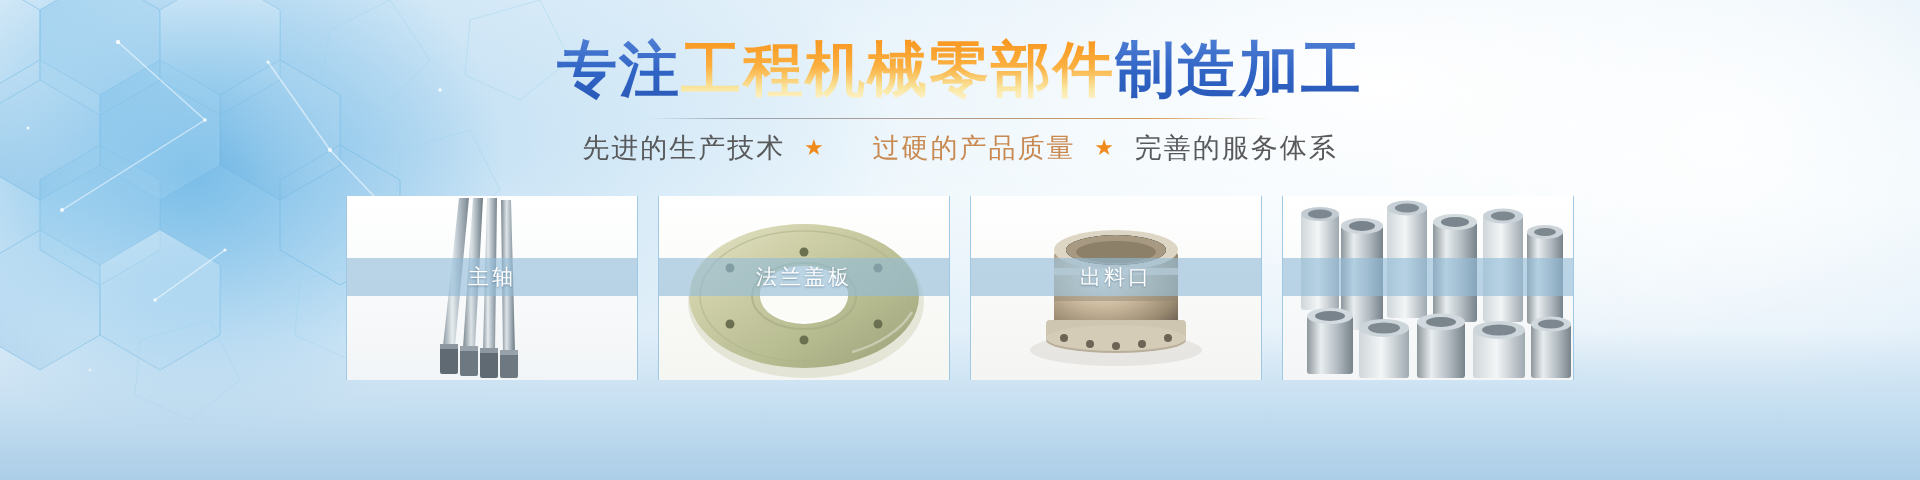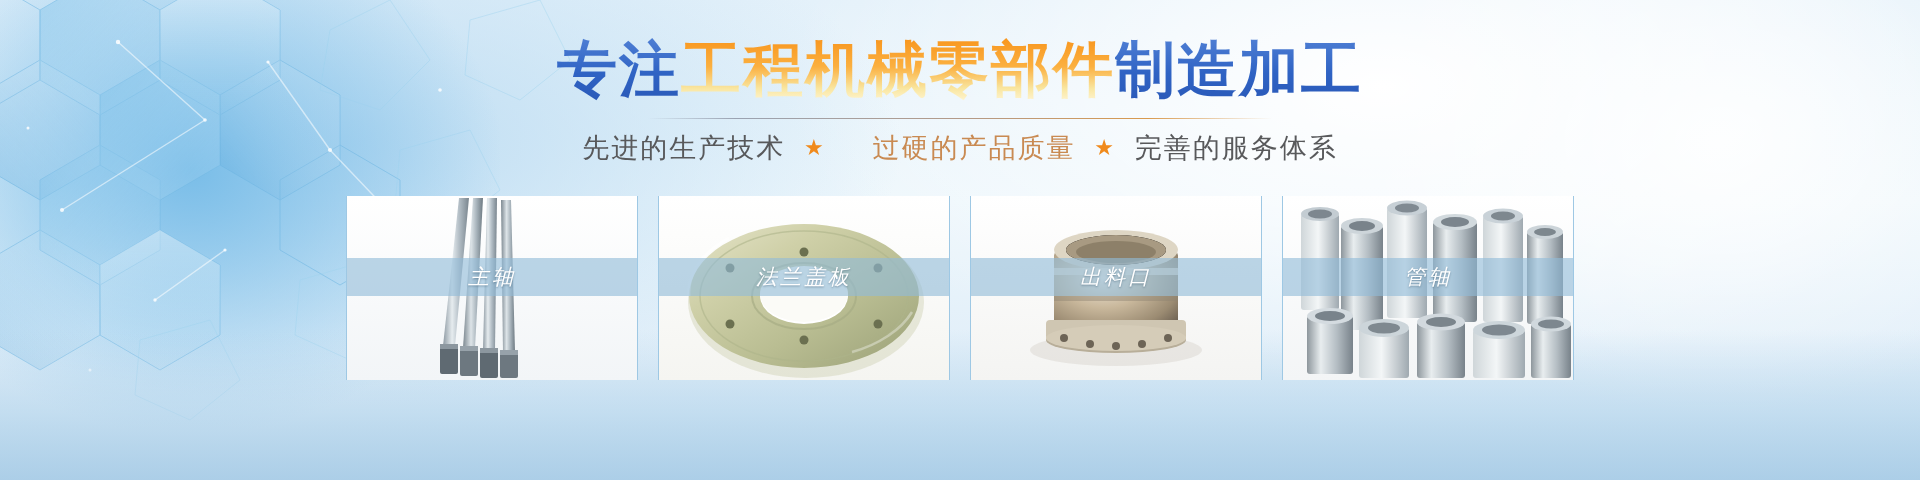--- a/index.html
+++ b/index.html
@@ -69,21 +69,21 @@
   .english{
     position:absolute;left:0;top:165px;width:1920px;text-align:center;
     font-family:"Liberation Serif","DejaVu Serif",serif;
     font-size:14.5px;letter-spacing:0.6px;white-space:nowrap;
     color:#7d7f86;
   }
 
   
   .cards{
     position:absolute;left:50%;top:196px;transform:translateX(-50%);
-    width:1228px;height:184px;display:flex;gap:20px;font-style:italic;
+    width:1228px;height:184px;display:flex;gap:20px;
   }
   .card{
     position:relative;width:220px;height:184px;flex:1 1 0;
     background:#ffffff;
     border-left:1px solid #9ec8e4;border-right:1px solid #9ec8e4;
     overflow:hidden;
   }
   .photo{position:absolute;left:0;top:0;width:100%;height:100%;overflow:hidden;background:#fff;}
   .photo svg{display:block;width:100%;height:100%;}
   .band{
@@ -392,18 +392,17 @@
               <ellipse cx="216" cy="134" rx="26" ry="9" fill="#cdd6db"></ellipse>
               <ellipse cx="216" cy="134" rx="17" ry="5.5" fill="#7e8890"></ellipse>
 
               <rect x="248" y="128" width="40" height="54" rx="3" fill="url(#tb1)"></rect>
               <ellipse cx="268" cy="128" rx="20" ry="7.5" fill="#d0d8dd"></ellipse>
               <ellipse cx="268" cy="128" rx="13" ry="4.5" fill="#7d878f"></ellipse>
             </g>
           </svg>
         </div>
         <div class="band"></div>
-        <div class="card-label">管轴</div>
       </div>
 
     </div>
   </div>
 </div>
 
 </body></html>

